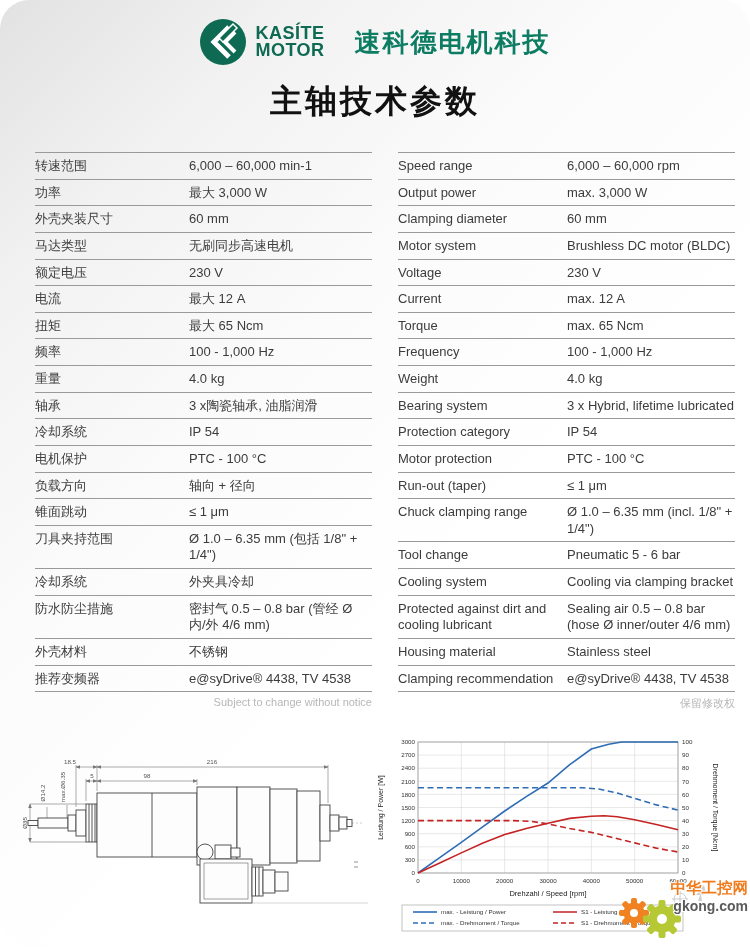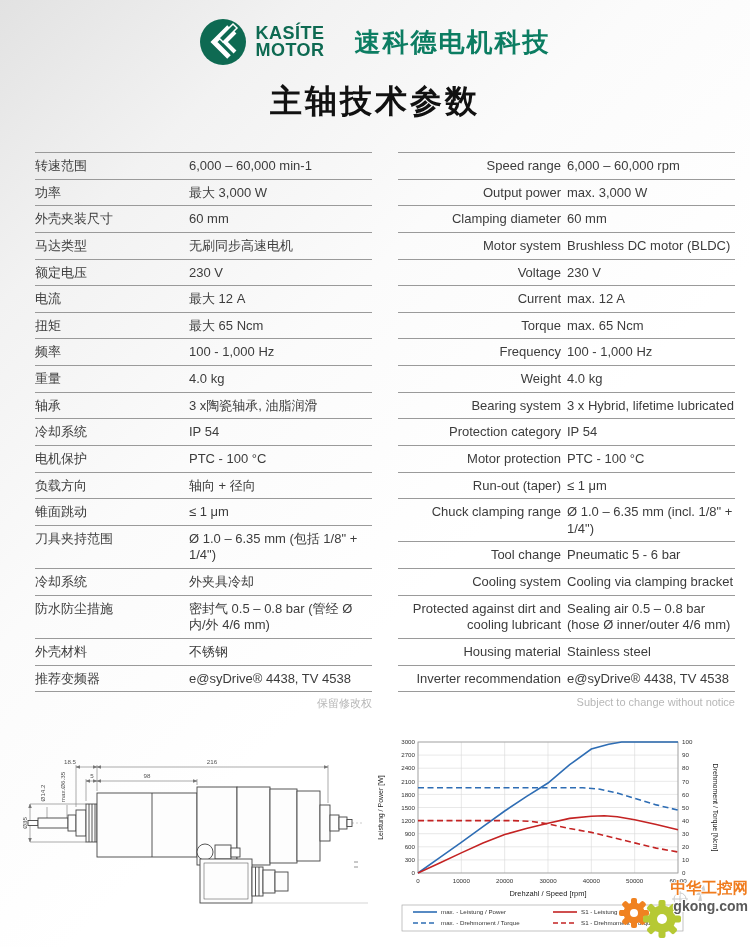--- a/index.html
+++ b/index.html
@@ -1,31 +1,31 @@
 <!DOCTYPE html>
 <html><head>
 <meta charset="utf-8">
 <style>
   html,body{margin:0;padding:0;}
   body{width:750px;height:947px;font-family:"Liberation Sans","DejaVu Sans",sans-serif;}
   .page{position:relative;width:750px;height:947px;overflow:hidden;
-        background:linear-gradient(135deg,#e2e2e2 0%,#f2f2f2 18%,#fbfbfb 38%,#ffffff 60%);}
+        background:linear-gradient(135deg,#e2e2e2 0%,#f2f2f2 18%,#fbfbfb 38%,#ffffff 60%);border-radius:29px;}
   
   .header{display:flex;justify-content:center;align-items:center;gap:16px;padding-top:18px;}
   .logo-wrap{display:flex;align-items:center;gap:8px;}
   .brand-text{display:flex;flex-direction:column;line-height:.92;font-weight:800;
               font-size:18px;letter-spacing:.5px;color:#0e6a52;}
   .company{font-size:26px;font-weight:700;color:#0c7d62;letter-spacing:2px;margin-left:14px;}
   .title{margin:14px 0 28px;text-align:center;font-size:32px;font-weight:800;color:#111;letter-spacing:3px;}
   
   .tables{display:flex;gap:26px;padding:0 15px 0 35px;}
   .spec-table{flex:1;border-bottom:1px solid #9a9a9a;align-self:flex-start;}
   .spec-row{display:flex;border-top:1px solid #9a9a9a;padding:5px 0 4px;}
   .spec-label{flex:none;width:148px;padding-right:6px;font-size:13px;color:#3c3c3c;line-height:1.28;}
-  .t-right .spec-label{width:163px;text-align:right;}
+  .t-right .spec-label{width:163px;}
   .spec-value{flex:1;font-size:13px;color:#3c3c3c;line-height:1.28;}
   .notes{display:flex;gap:26px;padding:4px 15px 0 35px;}
   .note{flex:1;text-align:right;font-size:11px;color:#b7b7b7;}
   
   .bottom{display:flex;margin-top:14px;}
   .drawing-box{width:375px;height:222px;}
   .chart-box{width:365px;height:222px;position:relative;}
   svg text{font-family:"Liberation Sans","DejaVu Sans",sans-serif;}
   .watermark{position:absolute;right:0;bottom:6px;width:132px;height:70px;}
 </style>
@@ -198,28 +198,28 @@
         </div>
         <div class="spec-row">
           <div class="spec-label">Protected against dirt and cooling lubricant</div>
           <div class="spec-value">Sealing air 0.5 – 0.8 bar (hose Ø inner/outer 4/6 mm)</div>
         </div>
         <div class="spec-row">
           <div class="spec-label">Housing material</div>
           <div class="spec-value">Stainless steel</div>
         </div>
         <div class="spec-row">
-          <div class="spec-label">Inverter recommendation</div>
+          <div class="spec-label">Clamping recommendation</div>
           <div class="spec-value">e@syDrive® 4438, TV 4538</div>
         </div>
       </div>
   </div>
   <div class="notes">
+    <div class="note">Subject to change without notice</div>
     <div class="note">保留修改权</div>
-    <div class="note">Subject to change without notice</div>
   </div>
 
   <div class="bottom">
 
     <div class="drawing-box">
       <svg width="375" height="222" viewBox="0 0 375 222">
         <defs>
           <marker id="arr" viewBox="0 0 10 10" refX="9" refY="5" markerWidth="7" markerHeight="7" orient="auto-start-reverse">
             <path d="M0 1 L10 5 L0 9 Z" fill="#777"></path>
           </marker>

